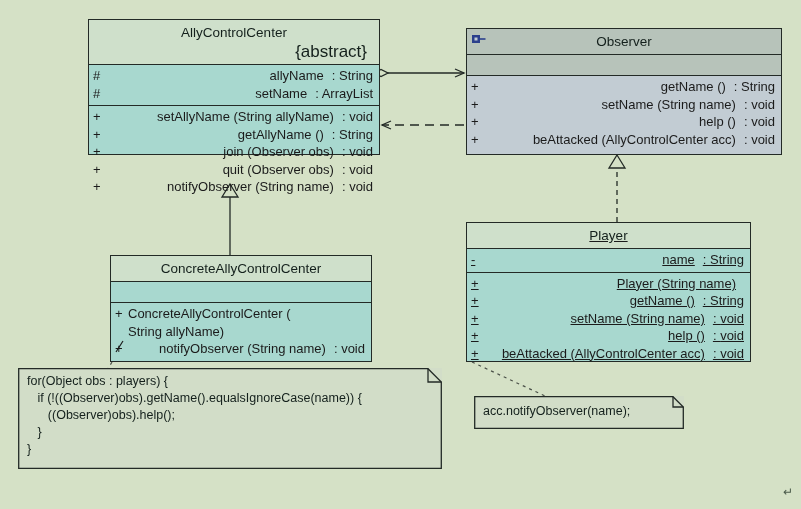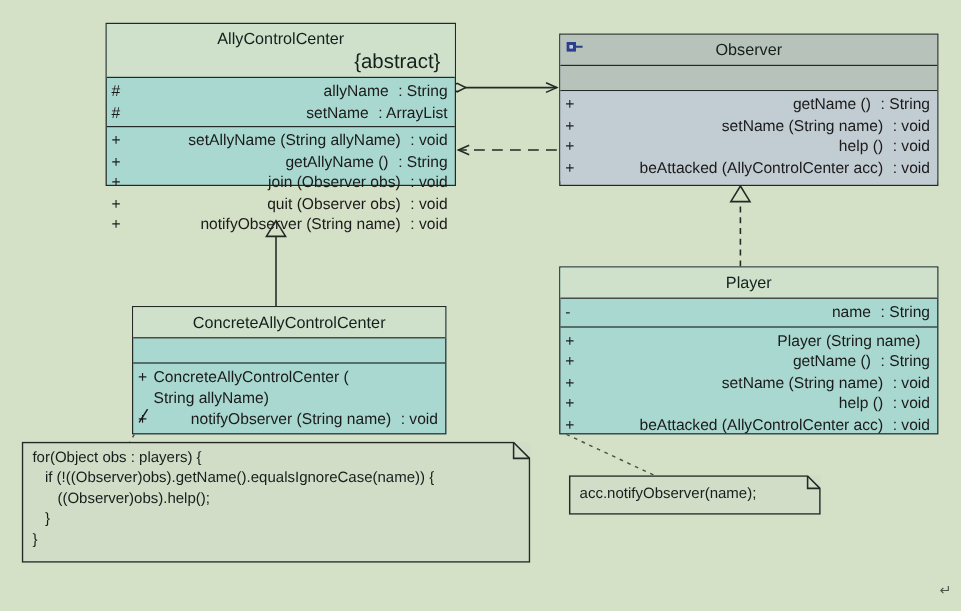--- a/index.html
+++ b/index.html
@@ -312,21 +312,21 @@
           <svg class="slash" viewBox="0 0 10 15" xmlns="http://www.w3.org/2000/svg">
             <line x1="1" y1="13" x2="8" y2="2" stroke="#1b1b1b" stroke-width="1.2"></line>
           </svg>
         </span>
         <span class="sig">notifyObserver (String name)</span>
         <span class="type">void</span>
       </div>
     </div>
   </div>
 
-  <div class="uml-class" id="cls-player" style="left:466px; top:222px; width:316px; height:140px;">
+  <div class="uml-class" id="cls-player" style="left:466px; top:222px; width:285px; height:140px;text-decoration:underline;">
     <div class="cls-title">
       <span>Player</span>
     </div>
 
     <div class="cls-compartment">
       <div class="member">
         <span class="vis">-</span>
         <span class="sig">name</span>
         <span class="type">String</span>
       </div>

